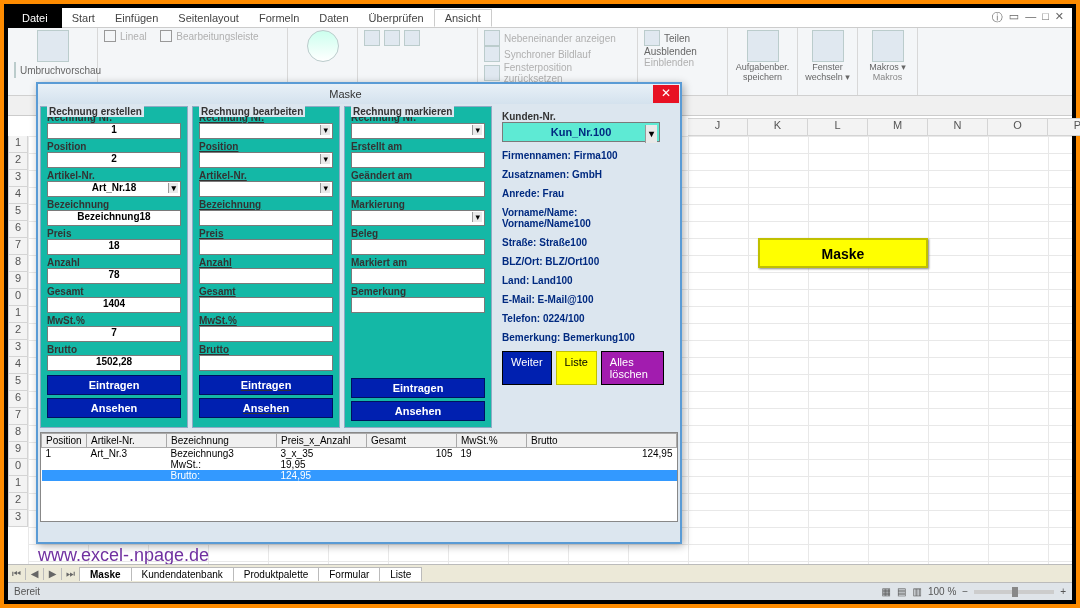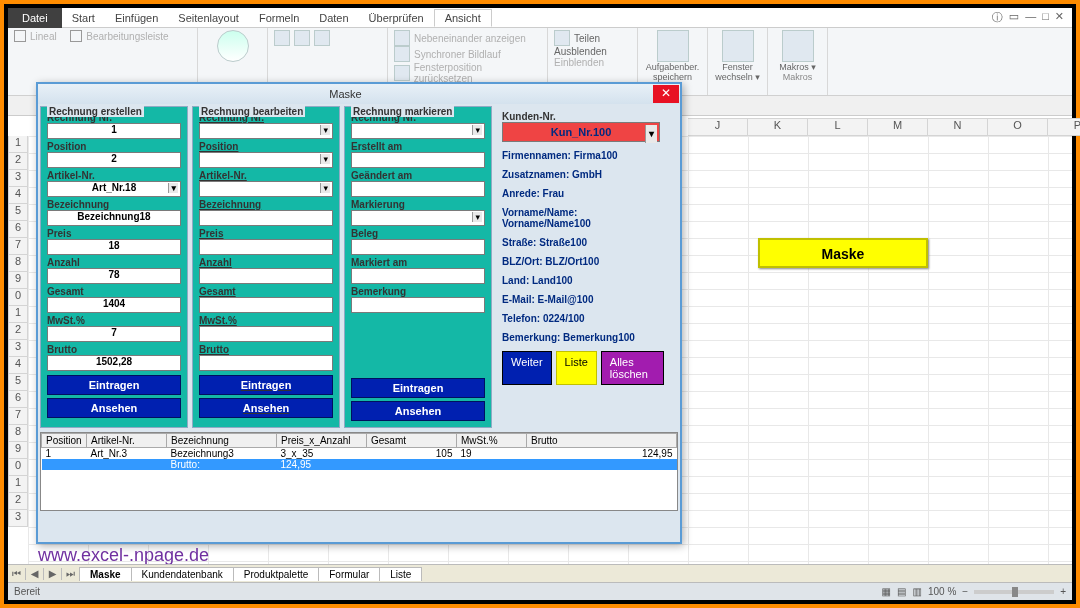--- a/index.html
+++ b/index.html
@@ -2,21 +2,21 @@
 <html><head>
 <meta charset="utf-8">
 <style>
 * { box-sizing: border-box; margin: 0; padding: 0; font-family: "Segoe UI", Tahoma, sans-serif; }
 body { width: 1080px; height: 608px; background: #fff; overflow: hidden; position: relative; }
 .frame { position: absolute; inset: 0; border: 4px solid #ff8c00; background: #000; }
 .inner { position: absolute; top: 4px; left: 4px; right: 4px; bottom: 4px; background: #fff; }
 
 
 .ribbon-tabs { display: flex; height: 20px; font-size: 11px; background: #fff; border-bottom: 1px solid #ccc; align-items: center; }
-.file-tab { background: #404040; color: #fff; padding: 2px 14px; height: 20px; display: flex; align-items: center; }
+.file-tab { background: #000000; color: #fff; padding: 2px 14px; height: 20px; display: flex; align-items: center; }
 .tab { padding: 2px 10px; color: #444; cursor: pointer; }
 .tab.active { border: 1px solid #ccc; border-bottom: 1px solid #fff; background: #fff; }
 .win-ctl { margin-left: auto; display: flex; gap: 6px; padding-right: 8px; color: #666; font-size: 11px; }
 .ribbon-body { height: 68px; background: #f4f6f8; border-bottom: 1px solid #d0d0d0; display: flex; font-size: 10px; color: #666; position: relative; }
 .rgrp { border-right: 1px solid #d8d8d8; padding: 2px 6px; display: flex; flex-direction: column; justify-content: flex-start; }
 .rgrp .row { display: flex; gap: 4px; align-items: center; }
 .icon16 { width: 16px; height: 16px; background: #e0e8f0; border: 1px solid #bcc; display: inline-block; }
 .big-icon { width: 32px; height: 32px; background: #e0e8f0; border: 1px solid #bcc; margin: 0 auto; }
 .grey { color: #b0b0b0; }
 .chk { width: 12px; height: 12px; border: 1px solid #999; display: inline-block; }
@@ -52,21 +52,21 @@
 .tfield { height: 16px; background: #fff; border: 1px solid #7a7a7a; font-size: 10px; padding: 0 3px; margin-bottom: 1px; width: 100%; color: #000; font-weight: normal; }
 .tfield.centered { text-align: center; font-weight: bold; }
 .combo { position: relative; }
 .combo::after { content: "▾"; position: absolute; right: 2px; top: 1px; font-size: 9px; background: #e9e9e9; border-left: 1px solid #999; padding: 0 2px; }
 .btn { height: 20px; background: #0020b0; color: #fff; border: 1px solid #001060; text-align: center; line-height: 18px; font-size: 11px; font-weight: bold; margin-top: 3px; cursor: pointer; }
 .ibtn { display: inline-block; padding: 4px 8px; font-size: 11px; font-weight: normal; color: #fff; border: 1px solid #000; cursor: pointer; }
 .ibtn.blue { background: #0020b0; }
 .ibtn.yellow { background: #ffff00; color: #000; border-color: #c0c000; }
 .ibtn.red { background: #a21caf; }
 .darkblue { color: #002a80; font-weight: bold; margin-bottom: 8px; }
-.kcombo { width: 158px; height: 20px; background: #ef4444; border: 1px solid #7a7a7a; color: #002a80; font-weight: bold; text-align: center; font-size: 11px; line-height: 18px; position: relative; }
+.kcombo { width: 158px; height: 20px; background: #5eead4; border: 1px solid #7a7a7a; color: #002a80; font-weight: bold; text-align: center; font-size: 11px; line-height: 18px; position: relative; }
 .kcombo::after { content: "▾"; position: absolute; right: 2px; top: 2px; font-size: 10px; background: #e9e9e9; border-left: 1px solid #999; padding: 0 3px; color: #000; }
 
 
 .tblwrap { margin-top: 4px; font-size: 10px; background: #fff; border: 1px solid #888; }
 .tbl { width: 100%; border-collapse: collapse; }
 .tbl th { background: #f0f0f0; border: 1px solid #aaa; font-weight: normal; padding: 1px 4px; text-align: left; font-size: 10px; }
 .tbl td { padding: 0 4px; font-size: 10px; }
 .tbl tr.hl td { background: #3399ff; color: #fff; }
 
 
@@ -99,20 +99,27 @@
     <div class="win-ctl">
       <span>ⓘ</span>
       <span>▭</span>
       <span>—</span>
       <span>□</span>
       <span>✕</span>
     </div>
   </div>
 
   <div class="ribbon-body">
+    <div class="rgrp" style="width:90px">
+      <div class="big-icon"></div>
+      <div class="row">
+            <span class="icon16"></span>
+            <span>Umbruchvorschau</span>
+          </div>
+    </div>
     <div class="rgrp grey" style="width:190px">
       <div class="row"><span class="chk"></span><span>Lineal</span>&nbsp;&nbsp;<span class="chk"></span><span>Bearbeitungsleiste</span></div>
     </div>
     <div class="rgrp" style="width:70px">
       <div class="big-icon" style="background:linear-gradient(#cfe,#fff);border-radius:50%"></div>
     </div>
     <div class="rgrp" style="width:120px">
       <div class="row">
             <span class="icon16"></span>
             <span class="icon16"></span>
@@ -317,20 +324,29 @@
           <tbody id="tblbody">
                 <tr>
                   <td>1</td>
                   <td>Art_Nr.3</td>
                   <td>Bezeichnung3</td>
                   <td>3_x_35</td>
                   <td style="text-align: right;">105</td>
                   <td>19</td>
                   <td style="text-align: right;">124,95</td>
                 </tr>
+                <tr>
+                  <td></td>
+                  <td></td>
+                  <td>MwSt.:</td>
+                  <td>19,95</td>
+                  <td style="text-align: right;"></td>
+                  <td></td>
+                  <td style="text-align: right;"></td>
+                </tr>
                 <tr class="hl">
                   <td></td>
                   <td></td>
                   <td>Brutto:</td>
                   <td>124,95</td>
                   <td style="text-align: right;"></td>
                   <td></td>
                   <td style="text-align: right;"></td>
                 </tr>
               </tbody>

